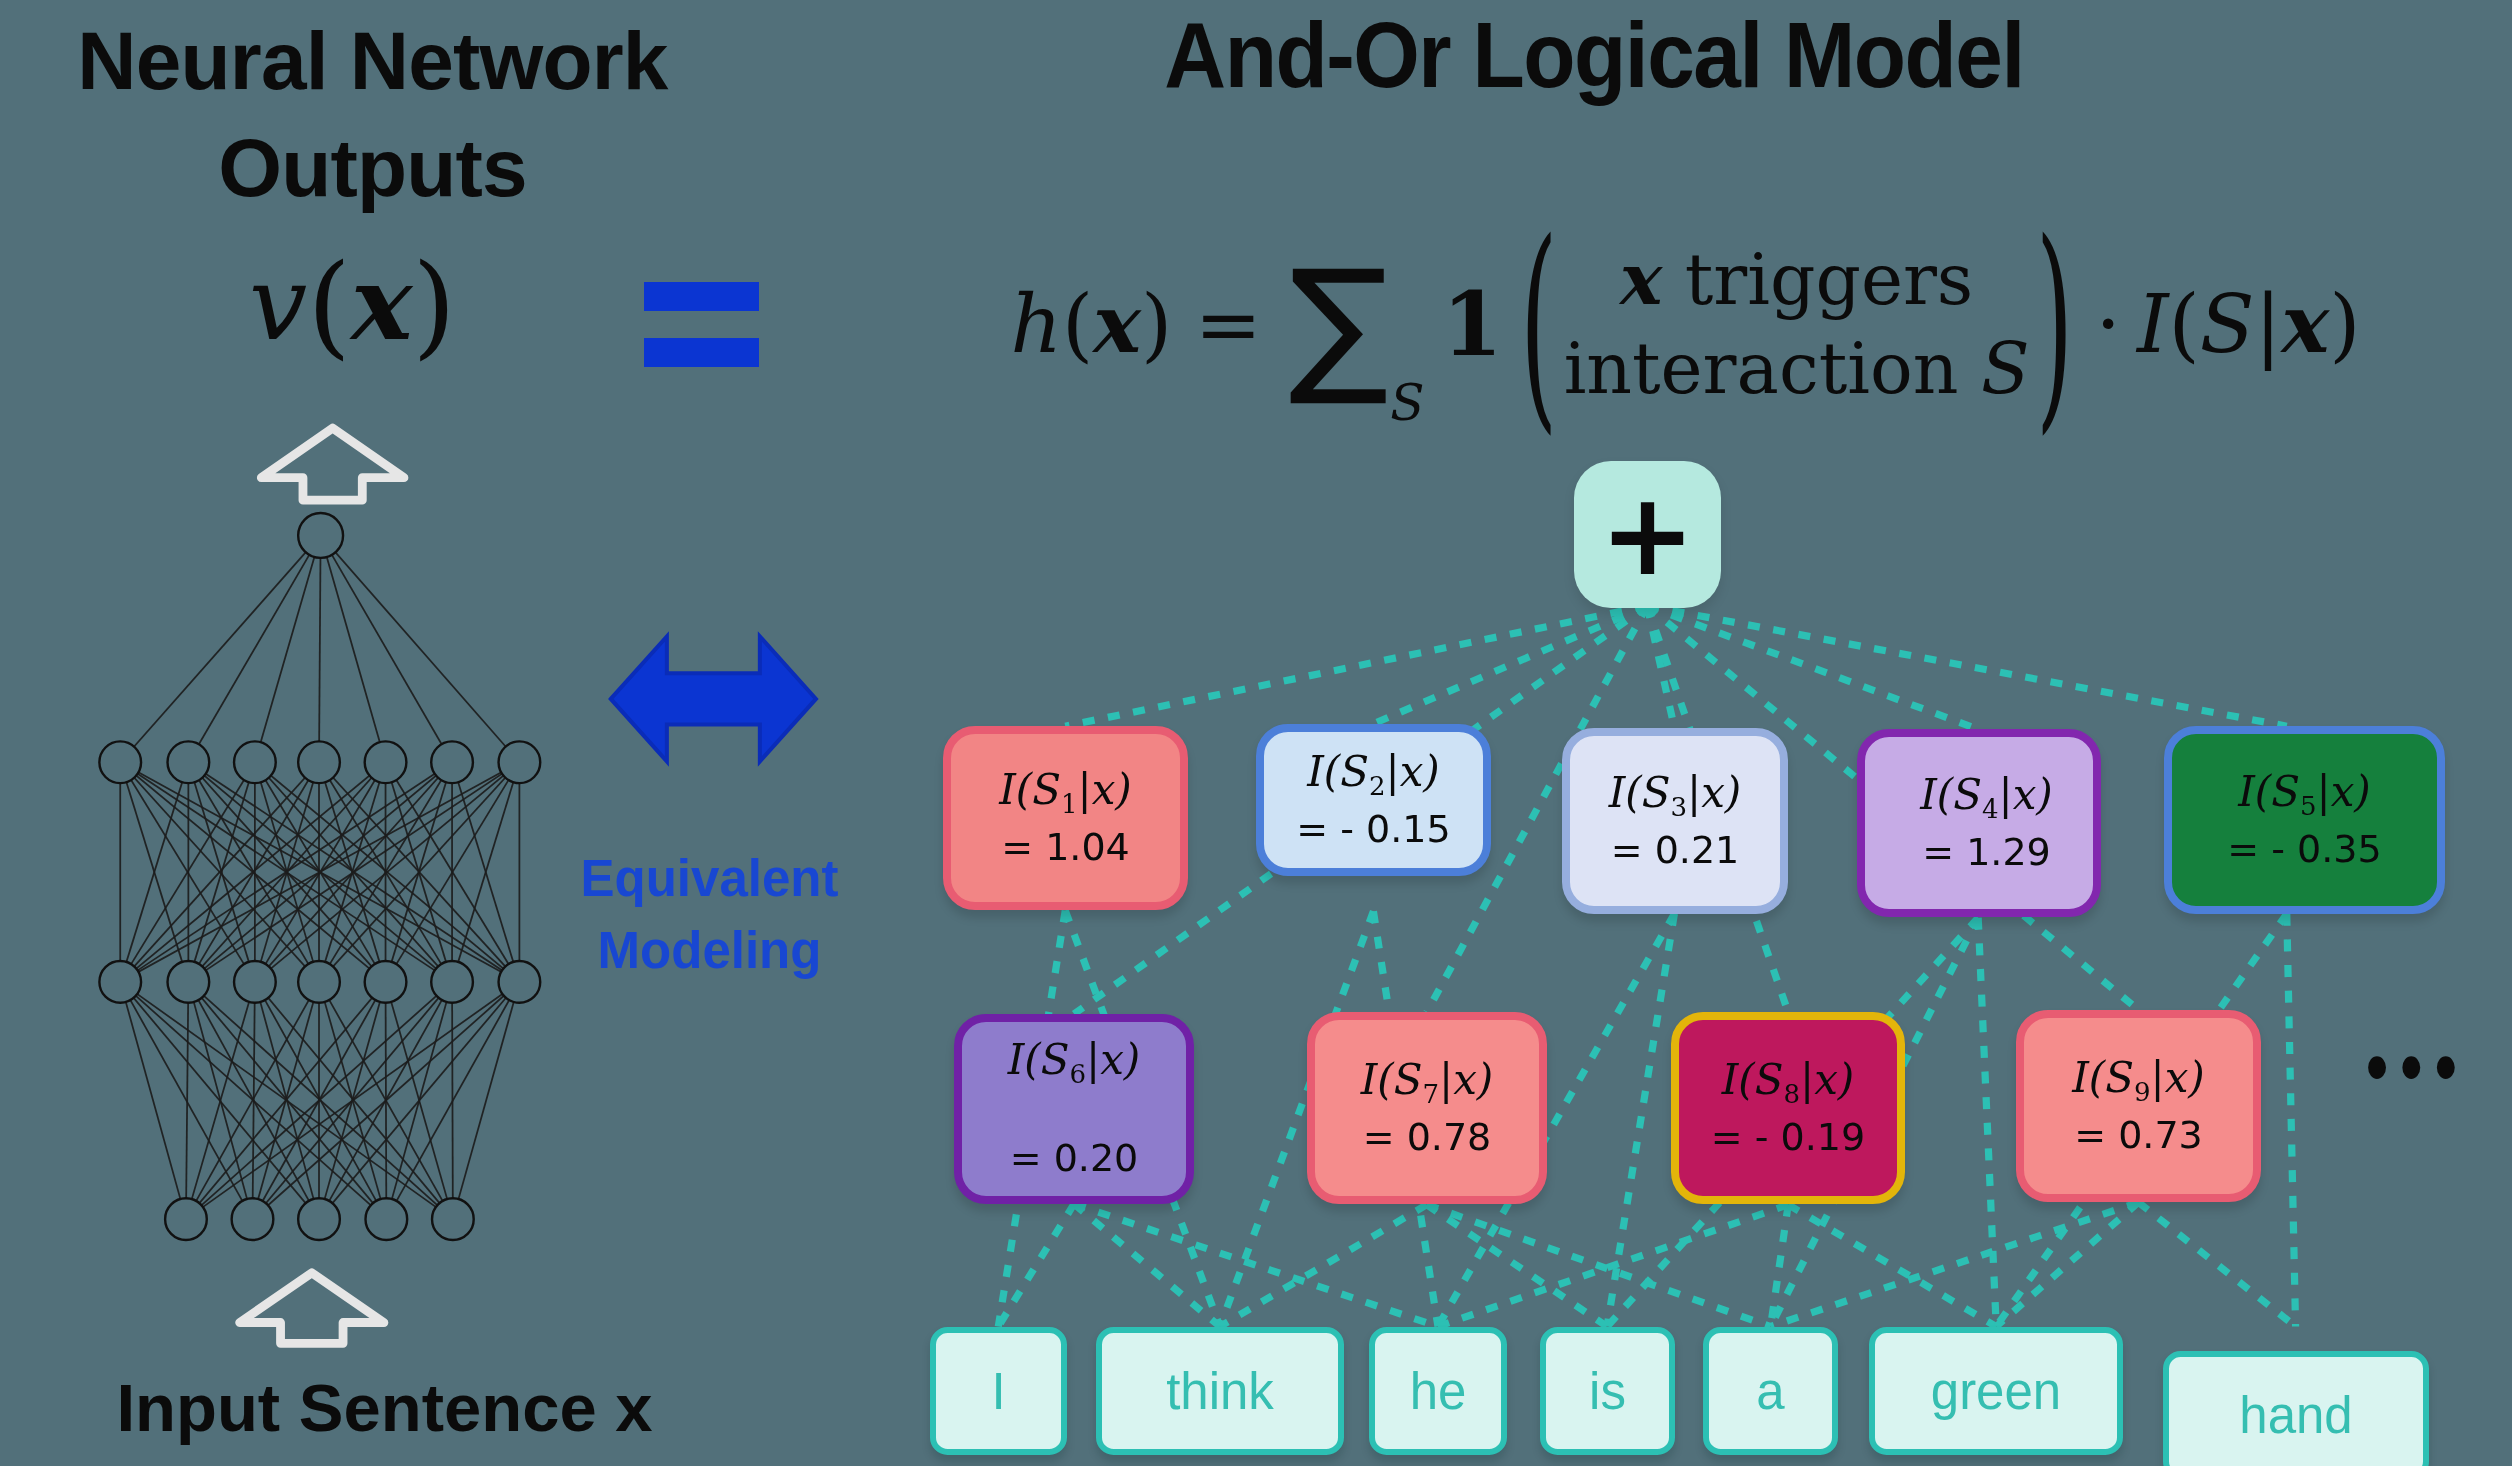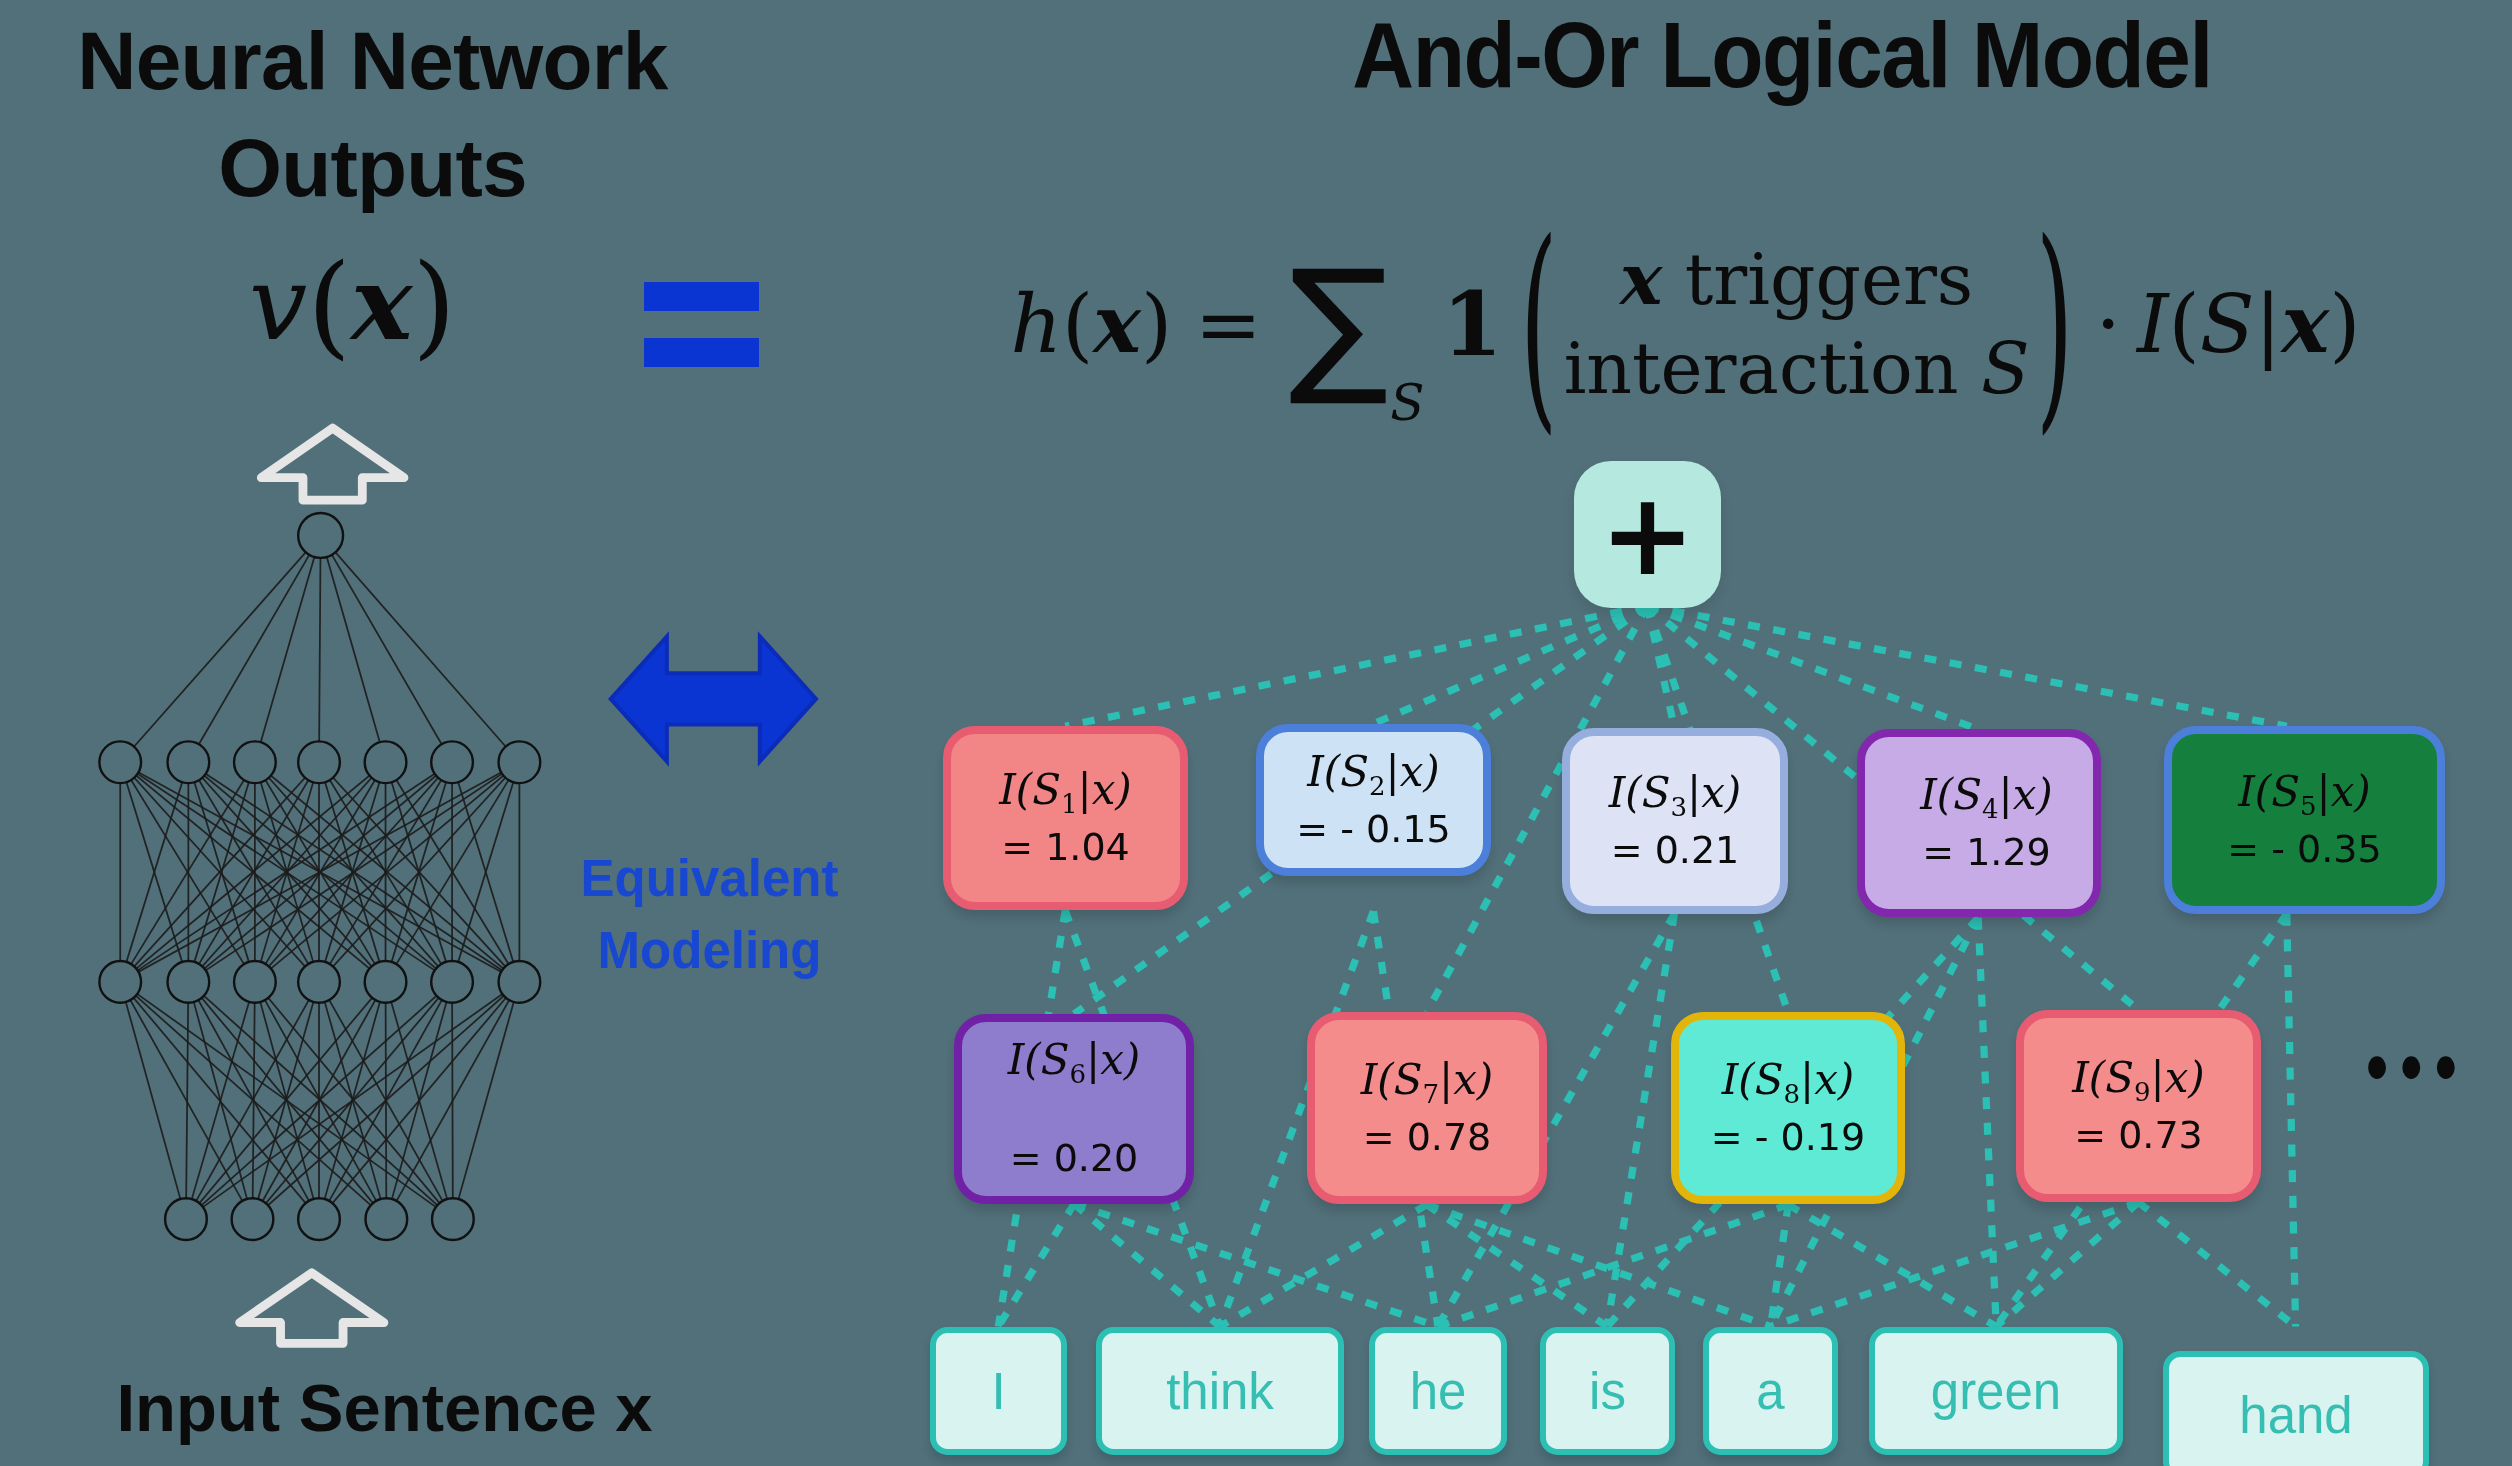--- a/index.html
+++ b/index.html
@@ -12,21 +12,21 @@
   #stage{position:absolute;left:0;top:0;width:2512px;height:1466px;}
   #fig-svg{position:absolute;left:0;top:0;z-index:1;}
 
   
   .it{font-family:"DejaVu Serif",serif;font-style:italic;}
   .bit{font-family:"DejaVu Serif",serif;font-style:italic;font-weight:bold;}
   .rm{font-family:"DejaVu Serif",serif;font-style:normal;}
 
   .ltitle{position:absolute;left:16px;top:8px;width:713px;text-align:center;
     font-size:82px;font-weight:bold;letter-spacing:-0.8px;line-height:1.3;z-index:2;}
-  .rtitle-wrap{position:absolute;left:1127px;top:1.6px;width:1122px;text-align:right;z-index:2;}
+  .rtitle-wrap{position:absolute;left:1127px;top:1.6px;width:1122px;text-align:left;z-index:2;}
   .rtitle{display:inline-block;font-size:93px;font-weight:bold;letter-spacing:-1.6px;
     transform:scaleX(0.92);transform-origin:center;}
 
   .vx{position:absolute;left:184px;top:240px;width:337px;text-align:center;
     font-size:103px;z-index:2;}
   .vx .paren{font-size:112px;font-weight:200;vertical-align:-4.8px;}
 
   .equals{position:absolute;left:644px;top:282px;z-index:2;}
   .eqbar{width:115px;height:29px;margin-bottom:27px;}
 
@@ -280,21 +280,21 @@
       <span class="val">= - 0.35</span>
     </div>
     <div class="ibox" style="left: 954px; top: 1014px; width: 240px; height: 190px; background: rgb(142, 124, 204); border-color: rgb(112, 33, 166); gap: 41px;">
       <span class="lbl"><span>I(S</span><sub>6</sub><span>|x)</span></span>
       <span class="val">= 0.20</span>
     </div>
     <div class="ibox" style="left: 1307px; top: 1012px; width: 240px; height: 192px; background: rgb(245, 140, 140); border-color: rgb(232, 92, 114);">
       <span class="lbl"><span>I(S</span><sub>7</sub><span>|x)</span></span>
       <span class="val">= 0.78</span>
     </div>
-    <div class="ibox" style="left: 1671px; top: 1012px; width: 234px; height: 192px; background: #5eead4; border-color: rgb(227, 181, 10);">
+    <div class="ibox" style="left: 1671px; top: 1012px; width: 234px; height: 192px; background: #be185d; border-color: rgb(227, 181, 10);">
       <span class="lbl"><span>I(S</span><sub>8</sub><span>|x)</span></span>
       <span class="val">= - 0.19</span>
     </div>
     <div class="ibox" style="left: 2016px; top: 1010px; width: 245px; height: 192px; background: rgb(245, 140, 140); border-color: rgb(232, 92, 114);">
       <span class="lbl"><span>I(S</span><sub>9</sub><span>|x)</span></span>
       <span class="val">= 0.73</span>
     </div>
     <div class="token" style="left: 930px; top: 1327px; width: 137px; height: 128px; background: rgb(217, 244, 240); border-color: rgb(44, 192, 180); color: rgb(53, 190, 177);">I</div>
     <div class="token" style="left: 1096px; top: 1327px; width: 248px; height: 128px; background: rgb(217, 244, 240); border-color: rgb(44, 192, 180); color: rgb(53, 190, 177);">think</div>
     <div class="token" style="left: 1369px; top: 1327px; width: 138px; height: 128px; background: rgb(217, 244, 240); border-color: rgb(44, 192, 180); color: rgb(53, 190, 177);">he</div>

